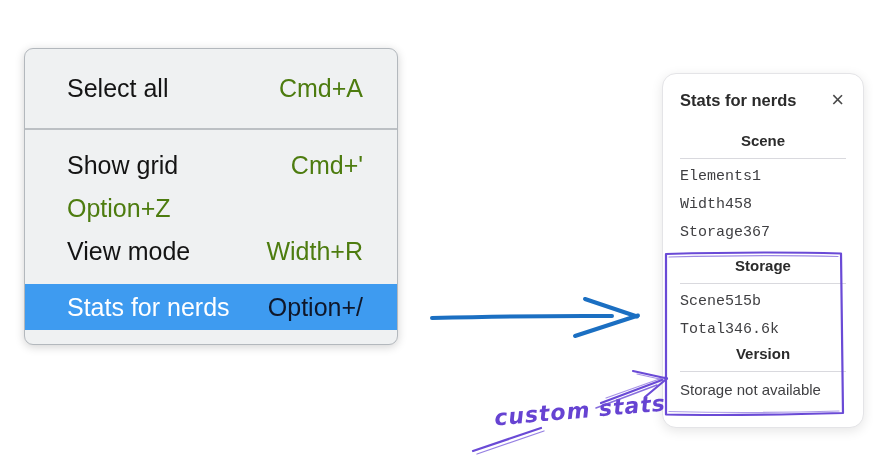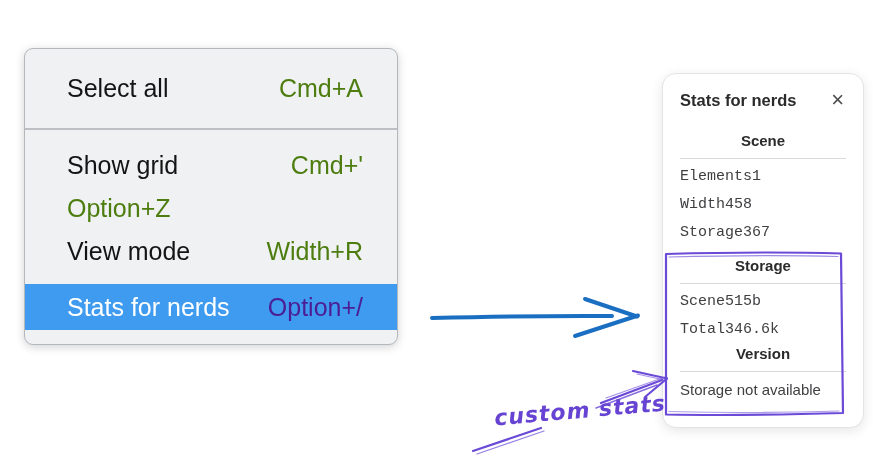--- a/index.html
+++ b/index.html
@@ -35,21 +35,21 @@
   .menu-divider {
     border: none; border-top: 2px solid #bcc0c4;
     margin: 0;
   }
   .menu-group2 { padding-top: 14px; }
   .menu-row.selected {
     height: 46px; margin-top: 11px;
     background: #3e9bf0;
     color: #ffffff;
   }
-  .menu-row.selected .shortcut { color: #4c1d95; }
+  .menu-row.selected .shortcut { color: #0f172a; }
 
   
   .stats-panel {
     position: absolute; left: 662px; top: 73px;
     width: 202px; height: 355px;
     background: #ffffff;
     border: 1px solid #e4e4e7;
     border-radius: 14px;
     box-shadow: 0 3px 12px rgba(0,0,0,.10);
     padding: 13px 17px 10px 17px;

